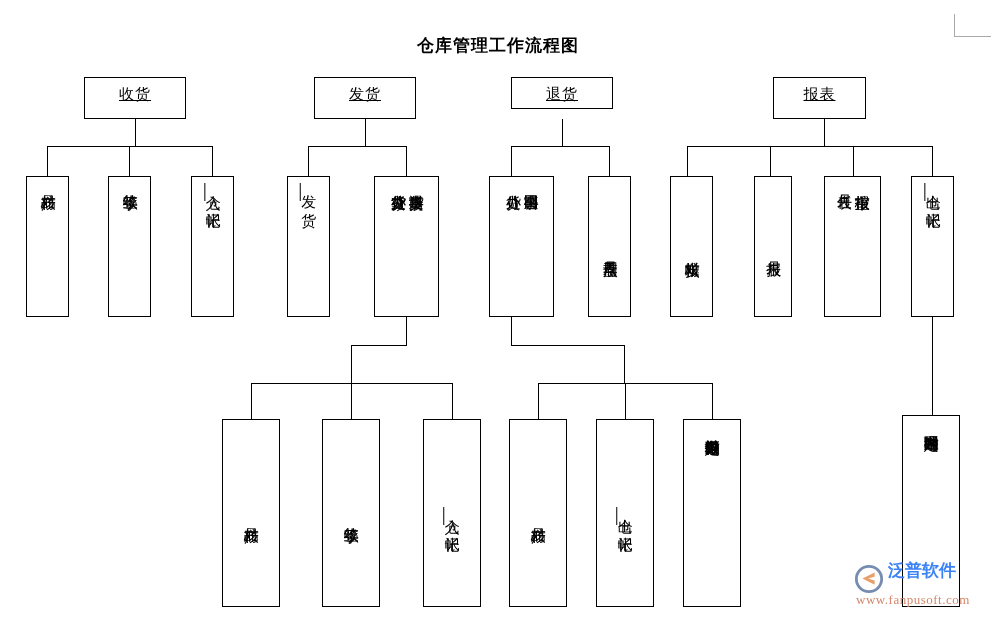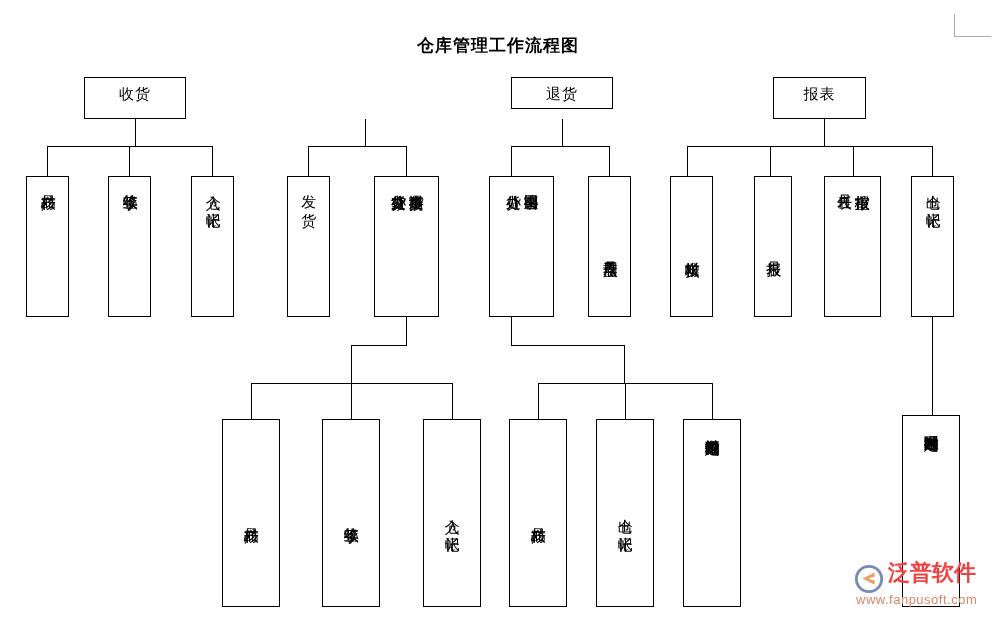--- a/index.html
+++ b/index.html
@@ -41,20 +41,21 @@
   }
 
   
   .node {
     position: absolute;
     box-sizing: border-box;
     border: 1px solid #000000;
     background: #ffffff;
     color: #000000;
     overflow: hidden;
+    text-decoration: underline;
   }
   
   .node.horiz {
     display: flex;
     align-items: flex-start;
     justify-content: center;
     font-size: 15px;
     padding-top: 7px;
     letter-spacing: 1px;
   }
@@ -101,37 +102,37 @@
     position: absolute;
     left: 2px;
     top: 4px;
     width: 30px;
     height: 30px;
   }
   .wm-text {
     position: absolute;
     left: 36px;
     top: 2px;
-    font-size: 22px;
+    font-size: 17px;
     font-weight: bold;
-    color: #ef4444;
+    color: #3b82f6;
     letter-spacing: 0px;
     line-height: 1;
     white-space: nowrap;
     font-family: "DejaVu Sans", "Liberation Sans", sans-serif;
   }
   .wm-url {
     position: absolute;
     left: 4px;
     top: 32px;
     font-size: 13px;
     color: #d4876a;
     letter-spacing: 0.5px;
     white-space: nowrap;
-    font-family: Liberation Sans, sans-serif;
+    font-family: Liberation Serif, serif;
   }
 </style>
 </head>
 <body>
 
 <div id="canvas">
 
   <div class="chart-title">仓库管理工作流程图</div>
 
   <div class="corner-guide" style="left:954px; top:14px; width:36px; height:22px;"></div>
@@ -151,20 +152,23 @@
   <div class="node vert" style="left:26px; top:176px; width:43px; height:141px;">
     <span class="vcol">产品核对</span>
   </div>
   <div class="node vert" style="left:108px; top:176px; width:43px; height:141px;">
     <span class="vcol">签收手续</span>
   </div>
   <div class="node vert" style="left:191px; top:176px; width:43px; height:141px;">
     <span class="vcol">入仓 记帐</span>
   </div>
 
+  <div class="node horiz" style="left:314px; top:77px; width:102px; height:42px;">
+    <span>发货</span>
+  </div>
   <div class="ln v" style="left:365px; top:119px; height:27px;"></div>
   <div class="ln h" style="left:308px; top:146px; width:99px;"></div>
   <div class="ln v" style="left:308px; top:146px; height:30px;"></div>
   <div class="ln v" style="left:406px; top:146px; height:30px;"></div>
 
   <div class="node vert" style="left:287px; top:176px; width:43px; height:141px;">
     <span class="vcol loose">发 货</span>
   </div>
   <div class="node vert" style="left:374px; top:176px; width:65px; height:141px;">
     <span class="vcol">事接商退货</span>

